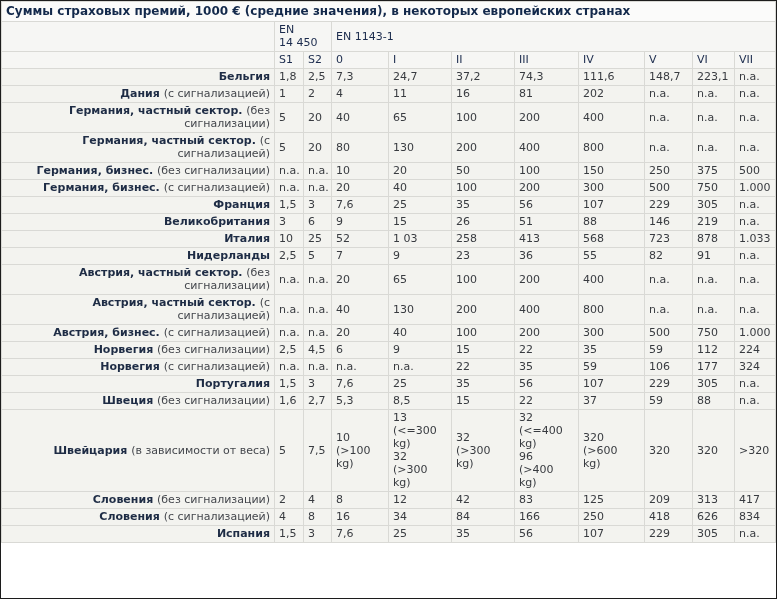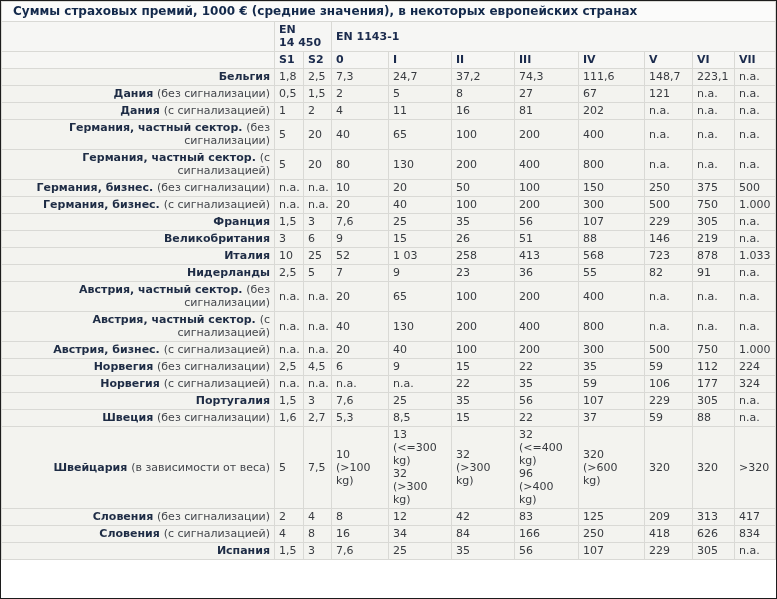--- a/index.html
+++ b/index.html
@@ -20,23 +20,23 @@
     line-height: 13px;
     color: #383b40;
   }
   td { background: #f3f3ef; padding: 1px 4px 2px 4px; vertical-align: middle; text-align: left; overflow: hidden; }
   td.title {
     background: #fbfbfa;
     font-size: 12px;
     line-height: 15px;
     font-weight: bold;
     color: #13294b;
-    padding: 2px 11px;
+    padding: 2px 4px;
   }
-  td.hdr { background: #f6f6f4; font-weight: bold; color: #1b2b4d; }
+  td.hdr { background: #f6f6f4; font-weight: normal; color: #1b2b4d; }
   td.std { white-space: pre-line; }
   td.val { white-space: pre-line; }
   .country-cell b, .country-cell { color: #1e2c45; text-align: right; }
   .country-cell { font-weight: bold; }
   .country-cell .note { font-weight: normal; color: #43464c; }
 </style>
 </head>
 <body>
 
 <div class="page">
@@ -86,33 +86,20 @@
           <td class="val">7,3</td>
           <td class="val">24,7</td>
           <td class="val">37,2</td>
           <td class="val">74,3</td>
           <td class="val">111,6</td>
           <td class="val">148,7</td>
           <td class="val">223,1</td>
           <td class="val">n.a.</td>
         </tr>
         <tr>
-          <td class="country-cell"><b>Дания</b> <span class="note">(без сигнализации)</span></td>
-          <td class="val">0,5</td>
-          <td class="val">1,5</td>
-          <td class="val">2</td>
-          <td class="val">5</td>
-          <td class="val">8</td>
-          <td class="val">27</td>
-          <td class="val">67</td>
-          <td class="val">121</td>
-          <td class="val">n.a.</td>
-          <td class="val">n.a.</td>
-        </tr>
-        <tr>
           <td class="country-cell"><b>Дания</b> <span class="note">(с сигнализацией)</span></td>
           <td class="val">1</td>
           <td class="val">2</td>
           <td class="val">4</td>
           <td class="val">11</td>
           <td class="val">16</td>
           <td class="val">81</td>
           <td class="val">202</td>
           <td class="val">n.a.</td>
           <td class="val">n.a.</td>

